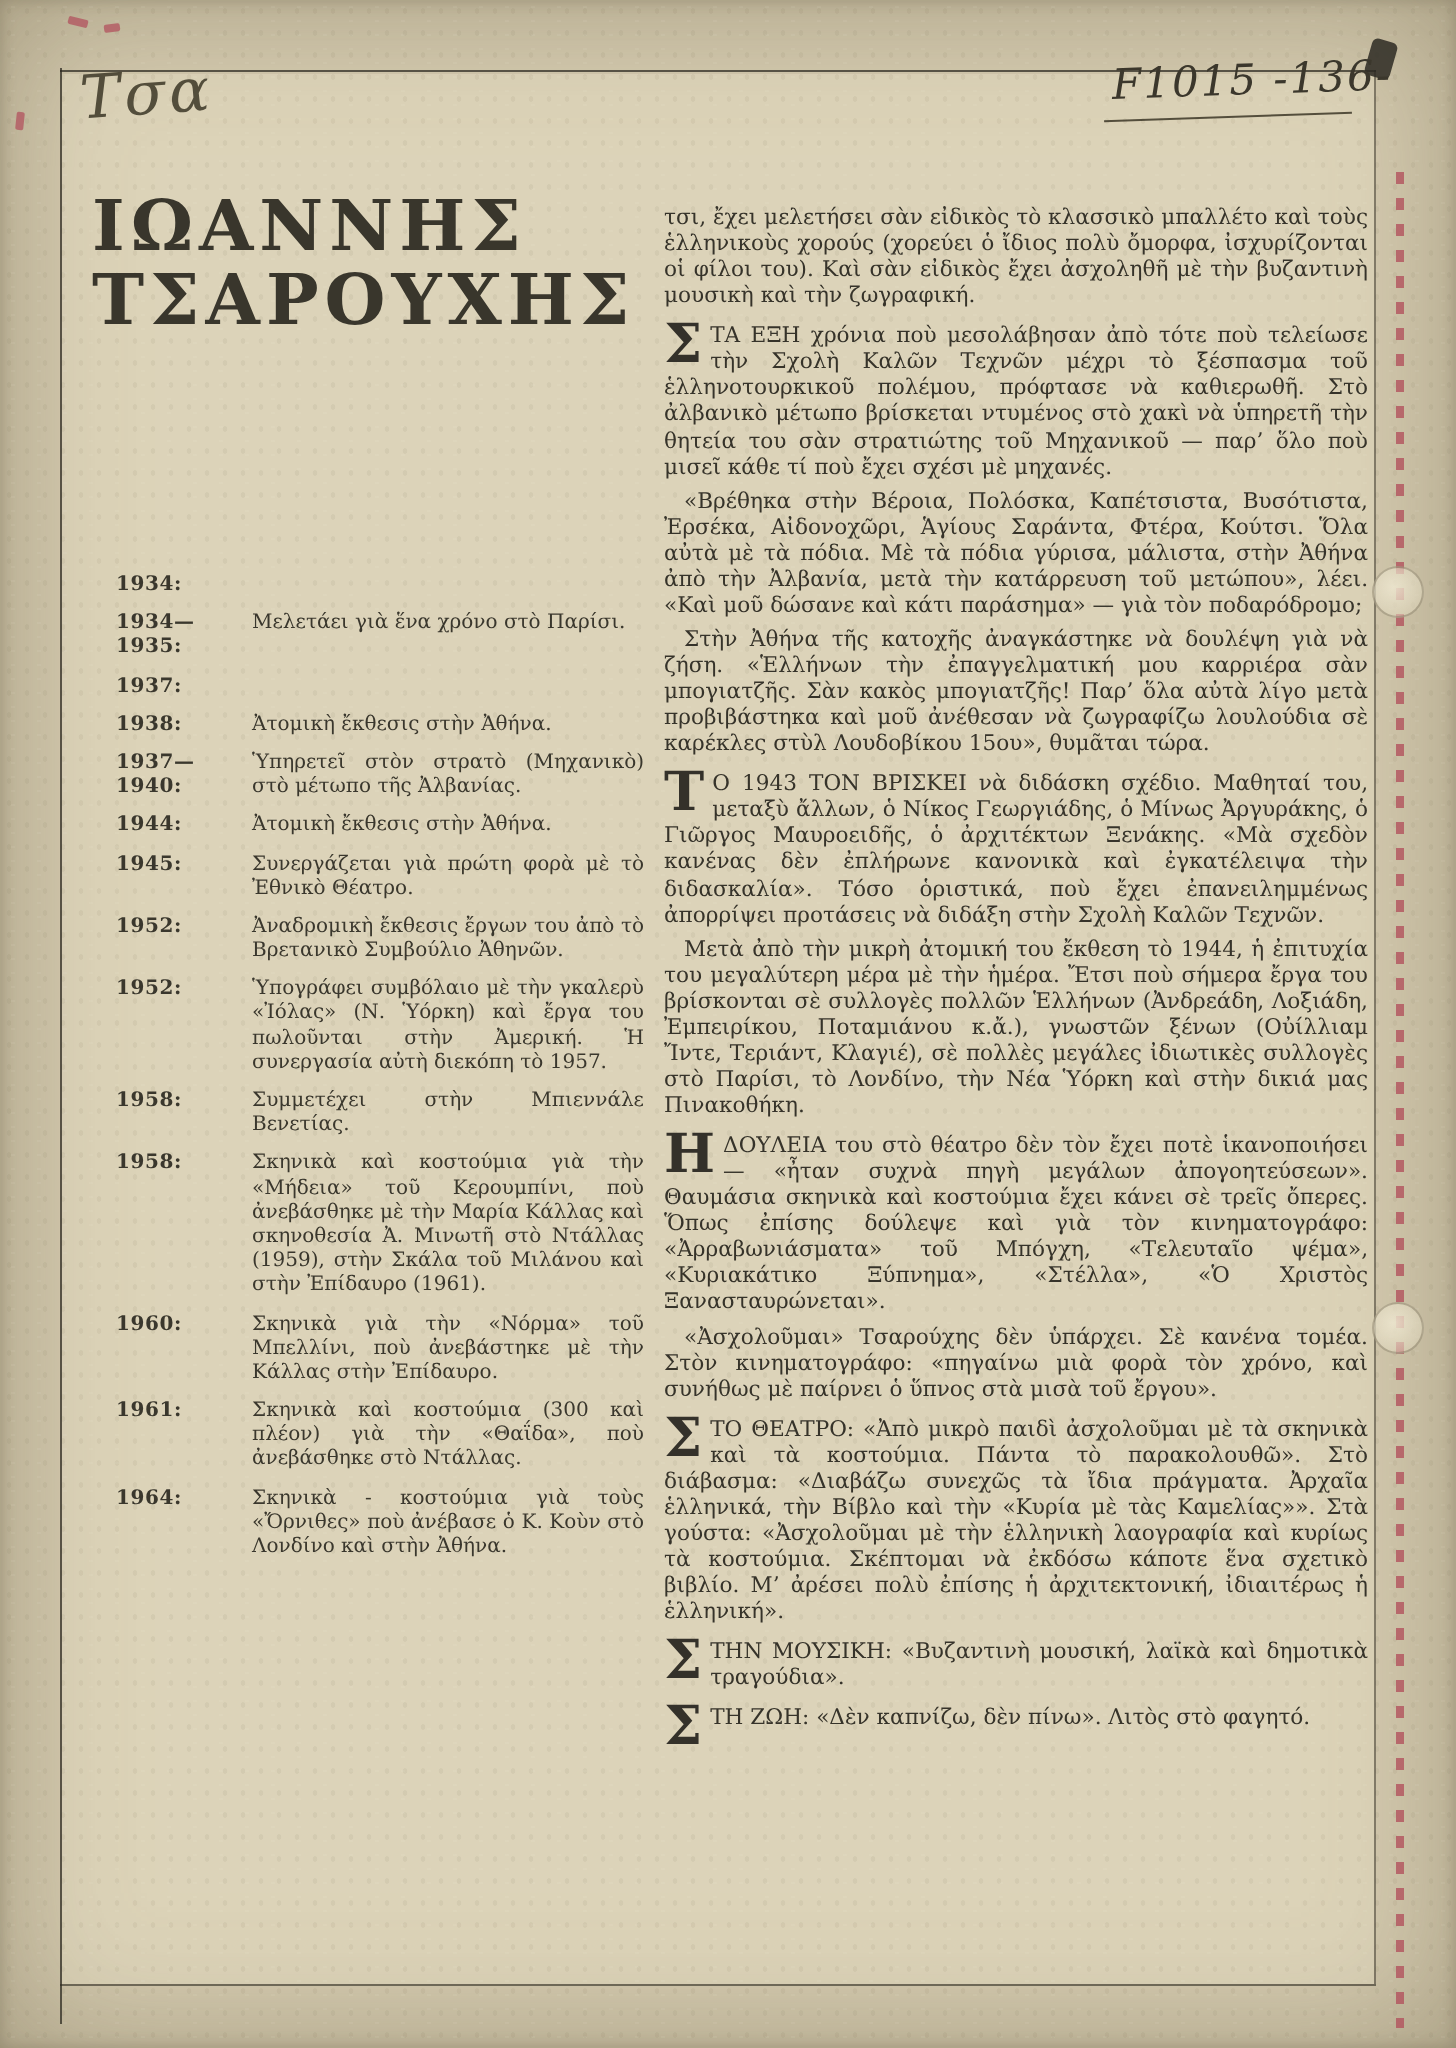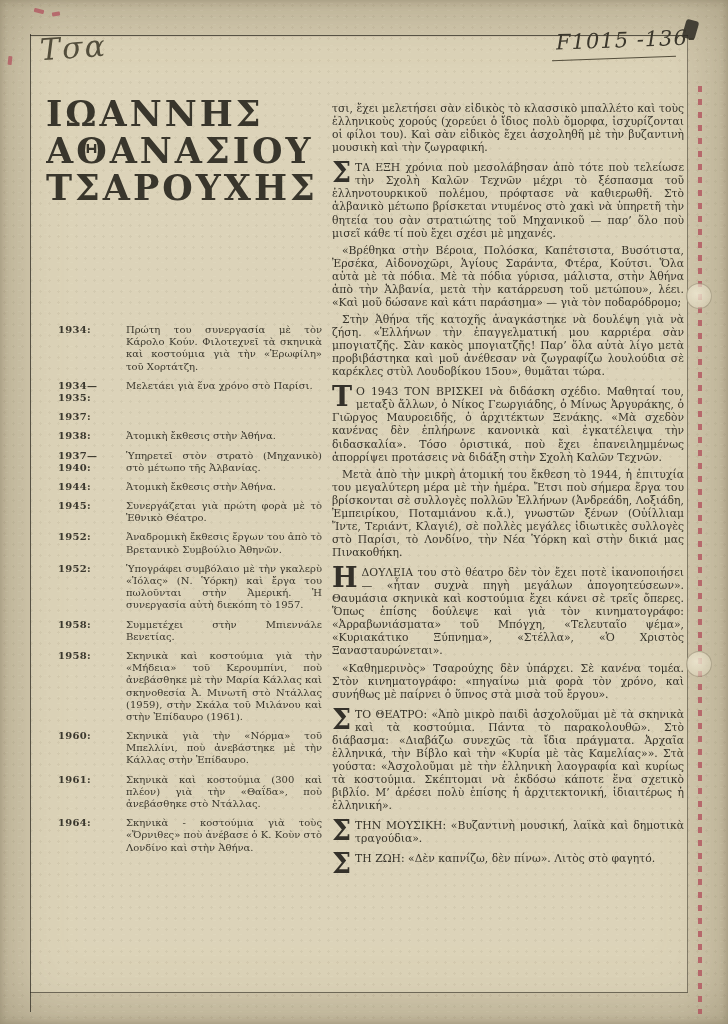--- a/index.html
+++ b/index.html
@@ -107,28 +107,26 @@
   <div class="hole h2"></div>
   <div class="smudge"></div>
 
   <div class="hand-tl">Τσα</div>
   <div class="hand-tr">F1015 -136-</div>
   <div class="hand-tr-line"></div>
 
   <div class="left-col">
     <div class="page-title">
       <div>ΙΩΑΝΝΗΣ</div>
-      <div>ΑΘΑΝΑΣΙΟΥ</div>
       <div>ΤΣΑΡΟΥΧΗΣ</div>
     </div>
     <div class="timeline">
 
         <div class="entry">
           <span class="year">1934:</span>
-          <span class="desc">Πρώτη του συνεργασία μὲ τὸν Κάρολο Κούν. Φιλοτεχνεῖ τὰ σκηνικὰ καὶ κοστούμια γιὰ τὴν «Ἐρωφίλη» τοῦ Χορτάτζη.</span>
         </div>
 
         <div class="entry">
           <span class="year">1934—1935:</span>
           <span class="desc">Μελετάει γιὰ ἕνα χρόνο στὸ Παρίσι.</span>
         </div>
 
         <div class="entry">
           <span class="year">1937:</span>
         </div>
@@ -201,21 +199,21 @@
       <p class="para"><span>«Βρέθηκα στὴν Βέροια, Πολόσκα, Καπέτσιστα, Βυσότιστα, Ἐρσέκα, Αἰδονοχῶρι, Ἁγίους Σαράντα, Φτέρα, Κούτσι. Ὅλα αὐτὰ μὲ τὰ πόδια. Μὲ τὰ πόδια γύρισα, μάλιστα, στὴν Ἀθήνα ἀπὸ τὴν Ἀλβανία, μετὰ τὴν κατάρρευση τοῦ μετώπου», λέει. «Καὶ μοῦ δώσανε καὶ κάτι παράσημα» — γιὰ τὸν ποδαρόδρομο;</span></p>
 
       <p class="para"><span>Στὴν Ἀθήνα τῆς κατοχῆς ἀναγκάστηκε νὰ δουλέψη γιὰ νὰ ζήση. «Ἑλλήνων τὴν ἐπαγγελματική μου καρριέρα σὰν μπογιατζῆς. Σὰν κακὸς μπογιατζῆς! Παρ’ ὅλα αὐτὰ λίγο μετὰ προβιβάστηκα καὶ μοῦ ἀνέθεσαν νὰ ζωγραφίζω λουλούδια σὲ καρέκλες στὺλ Λουδοβίκου 15ου», θυμᾶται τώρα.</span></p>
 
       <p class="para with-drop"><span class="dropcap">Τ</span><span>Ο 1943 ΤΟΝ ΒΡΙΣΚΕΙ νὰ διδάσκη σχέδιο. Μαθηταί του, μεταξὺ ἄλλων, ὁ Νίκος Γεωργιάδης, ὁ Μίνως Ἀργυράκης, ὁ Γιῶργος Μαυροειδῆς, ὁ ἀρχιτέκτων Ξενάκης. «Μὰ σχεδὸν κανένας δὲν ἐπλήρωνε κανονικὰ καὶ ἐγκατέλειψα τὴν διδασκαλία». Τόσο ὁριστικά, ποὺ ἔχει ἐπανειλημμένως ἀπορρίψει προτάσεις νὰ διδάξη στὴν Σχολὴ Καλῶν Τεχνῶν.</span></p>
 
       <p class="para"><span>Μετὰ ἀπὸ τὴν μικρὴ ἀτομική του ἔκθεση τὸ 1944, ἡ ἐπιτυχία του μεγαλύτερη μέρα μὲ τὴν ἡμέρα. Ἔτσι ποὺ σήμερα ἔργα του βρίσκονται σὲ συλλογὲς πολλῶν Ἑλλήνων (Ἀνδρεάδη, Λοξιάδη, Ἐμπειρίκου, Ποταμιάνου κ.ἄ.), γνωστῶν ξένων (Οὐίλλιαμ Ἴντε, Τεριάντ, Κλαγιέ), σὲ πολλὲς μεγάλες ἰδιωτικὲς συλλογὲς στὸ Παρίσι, τὸ Λονδίνο, τὴν Νέα Ὑόρκη καὶ στὴν δικιά μας Πινακοθήκη.</span></p>
 
       <p class="para with-drop"><span class="dropcap">Η</span><span>ΔΟΥΛΕΙΑ του στὸ θέατρο δὲν τὸν ἔχει ποτὲ ἱκανοποιήσει — «ἦταν συχνὰ πηγὴ μεγάλων ἀπογοητεύσεων». Θαυμάσια σκηνικὰ καὶ κοστούμια ἔχει κάνει σὲ τρεῖς ὄπερες. Ὅπως ἐπίσης δούλεψε καὶ γιὰ τὸν κινηματογράφο: «Ἀρραβωνιάσματα» τοῦ Μπόγχη, «Τελευταῖο ψέμα», «Κυριακάτικο Ξύπνημα», «Στέλλα», «Ὁ Χριστὸς Ξανασταυρώνεται».</span></p>
 
-      <p class="para"><span>«Καθημερινὸς» Τσαρούχης δὲν ὑπάρχει. Σὲ κανένα τομέα. Στὸν κινηματογράφο: «πηγαίνω μιὰ φορὰ τὸν χρόνο, καὶ συνήθως μὲ παίρνει ὁ ὕπνος στὰ μισὰ τοῦ ἔργου».</span></p>
+      <p class="para"><span>«Ἀσχολοῦμαι» Τσαρούχης δὲν ὑπάρχει. Σὲ κανένα τομέα. Στὸν κινηματογράφο: «πηγαίνω μιὰ φορὰ τὸν χρόνο, καὶ συνήθως μὲ παίρνει ὁ ὕπνος στὰ μισὰ τοῦ ἔργου».</span></p>
 
       <p class="para with-drop"><span class="dropcap">Σ</span><span>ΤΟ ΘΕΑΤΡΟ: «Ἀπὸ μικρὸ παιδὶ ἀσχολοῦμαι μὲ τὰ σκηνικὰ καὶ τὰ κοστούμια. Πάντα τὸ παρακολουθῶ». Στὸ διάβασμα: «Διαβάζω συνεχῶς τὰ ἴδια πράγματα. Ἀρχαῖα ἑλληνικά, τὴν Βίβλο καὶ τὴν «Κυρία μὲ τὰς Καμελίας»». Στὰ γούστα: «Ἀσχολοῦμαι μὲ τὴν ἑλληνικὴ λαογραφία καὶ κυρίως τὰ κοστούμια. Σκέπτομαι νὰ ἐκδόσω κάποτε ἕνα σχετικὸ βιβλίο. Μ’ ἀρέσει πολὺ ἐπίσης ἡ ἀρχιτεκτονική, ἰδιαιτέρως ἡ ἑλληνική».</span></p>
 
       <p class="para with-drop"><span class="dropcap">Σ</span><span>ΤΗΝ ΜΟΥΣΙΚΗ: «Βυζαντινὴ μουσική, λαϊκὰ καὶ δημοτικὰ τραγούδια».</span></p>
 
       <p class="para with-drop"><span class="dropcap">Σ</span><span>ΤΗ ΖΩΗ: «Δὲν καπνίζω, δὲν πίνω». Λιτὸς στὸ φαγητό.</span></p>
 
   </div>
 </div>
 

